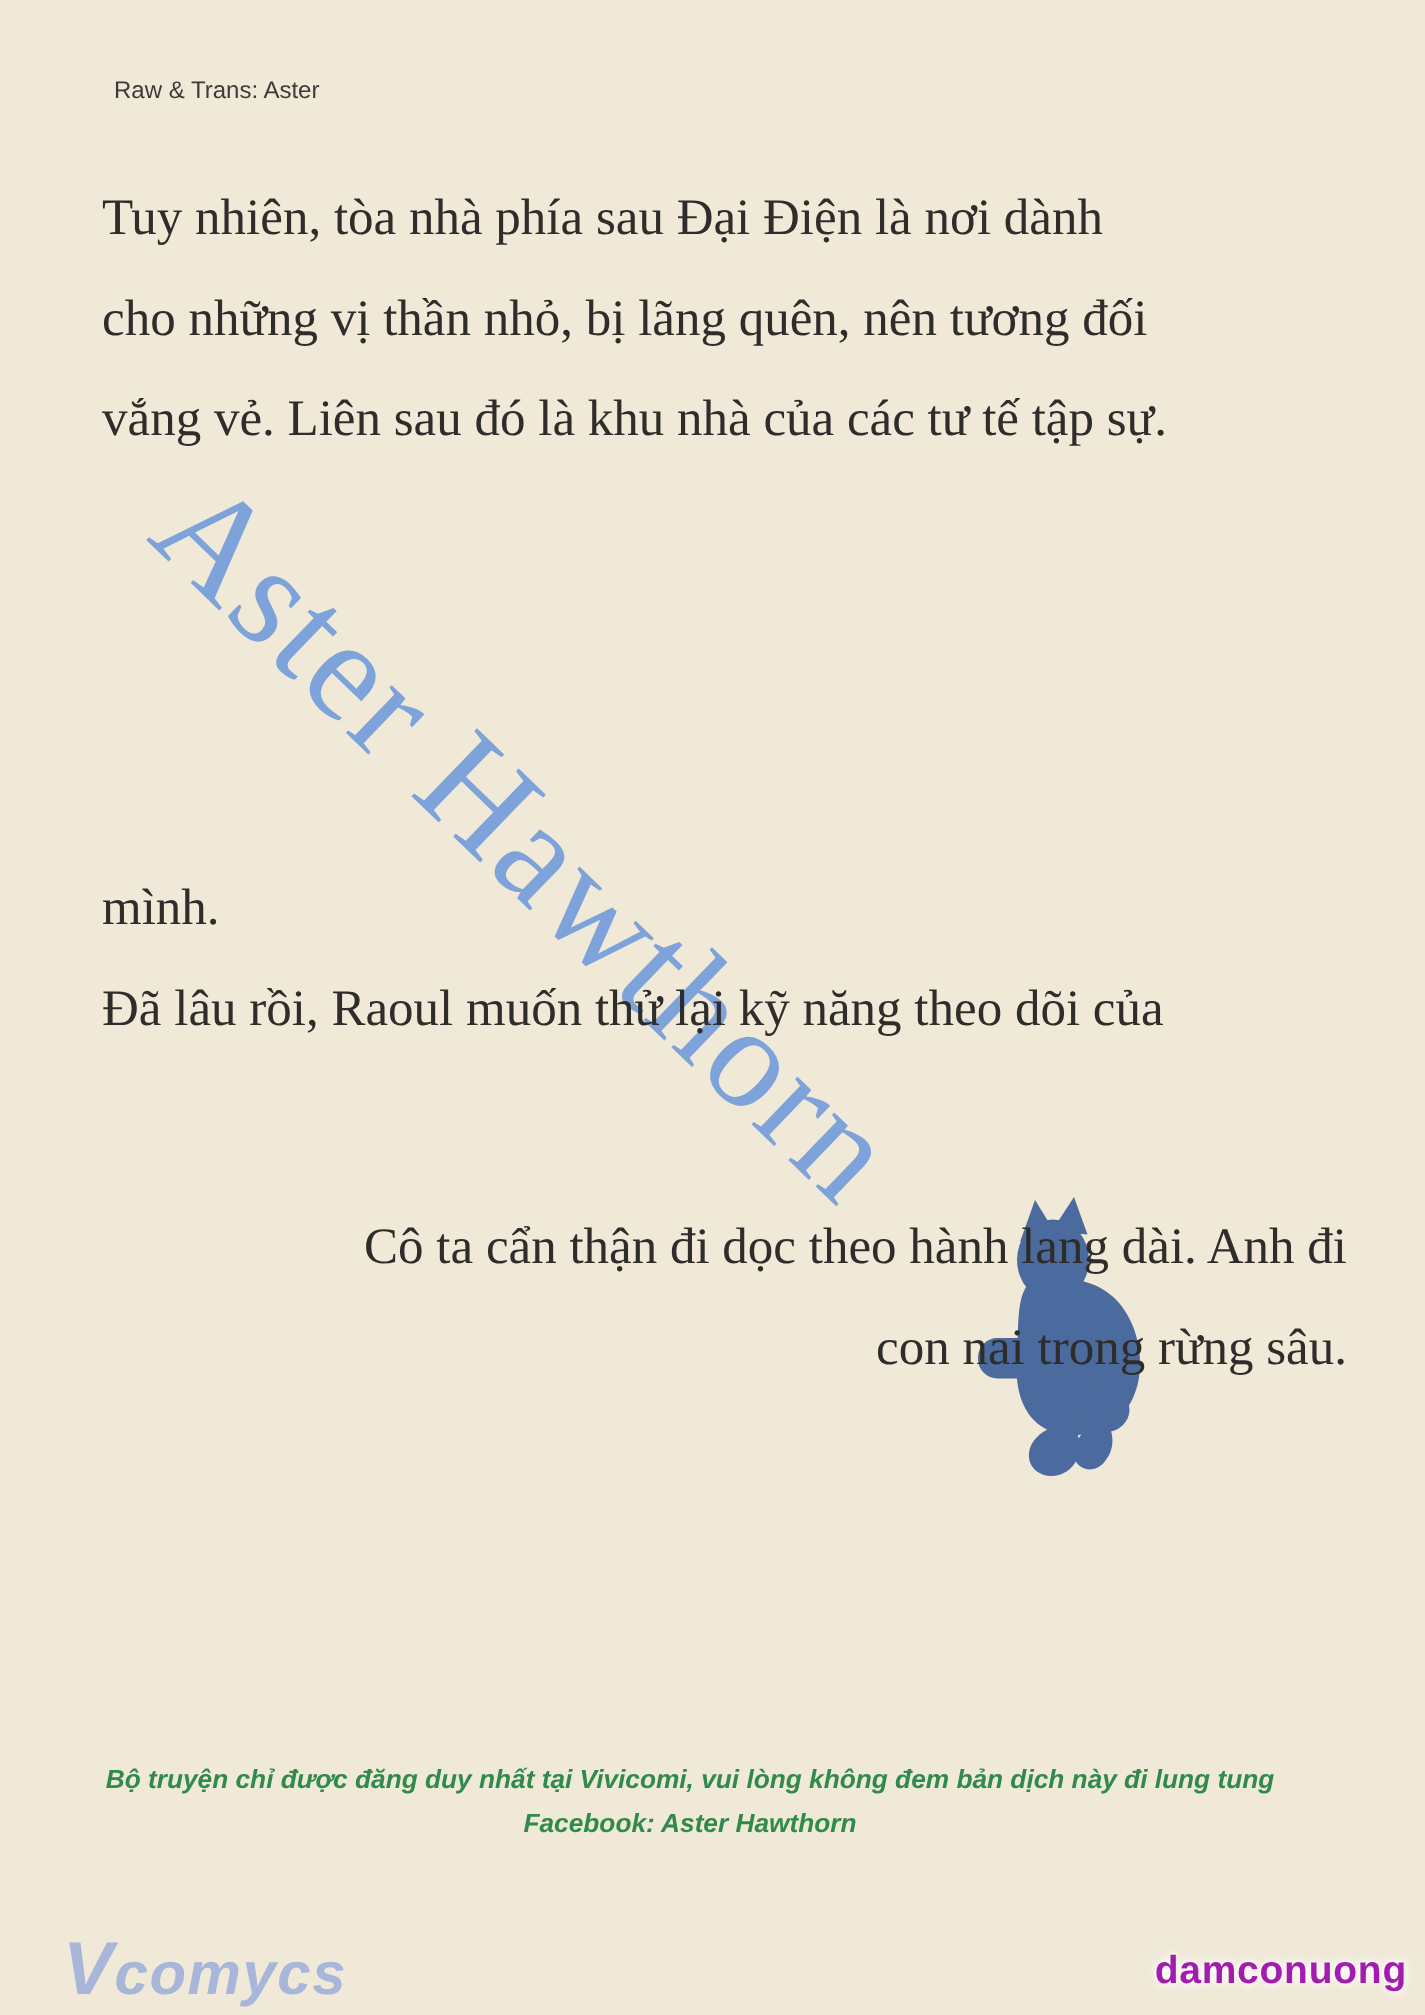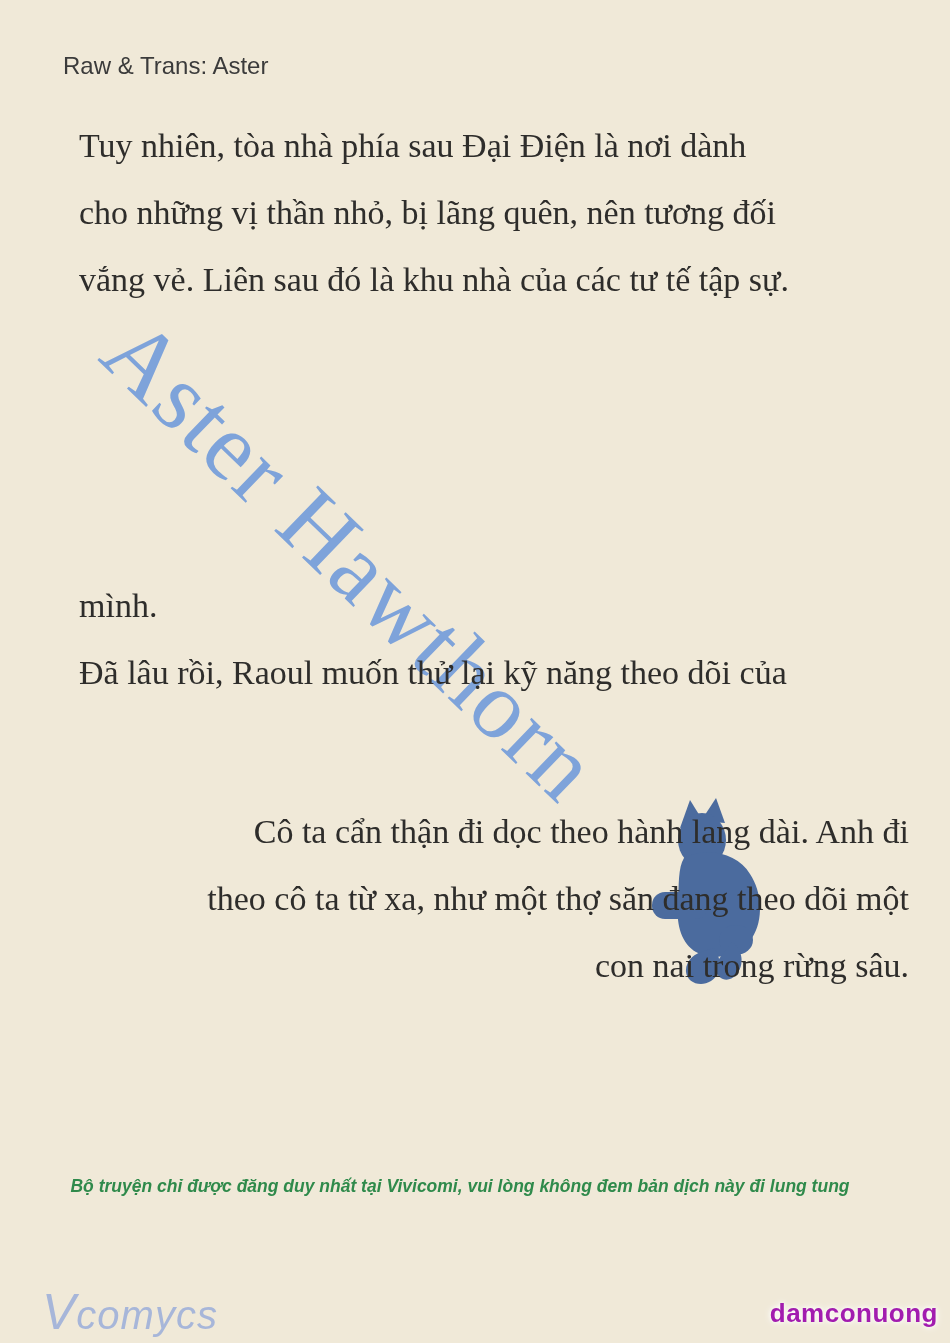--- a/index.html
+++ b/index.html
@@ -6,23 +6,23 @@
   body {
     width: 950px; height: 1343px;
     background: #f0e9d8;
     position: relative;
     overflow: hidden;
     font-family: "Liberation Serif", serif;
   }
   .page { position: absolute; inset: 0; }
 
   .header-credit {
-    position: absolute; left: 63px; top: 52px;
+    position: absolute; left: 76px; top: 52px;
     font-family: "Liberation Sans", sans-serif;
-    font-size: 24px; color: #3b3b3b;
+    font-size: 16px; color: #3b3b3b;
     z-index: 3;
   }
 
   .watermark {
     position: absolute; left: 158px; top: 296px;
     font-family: "Liberation Serif", serif;
     font-size: 96px; color: #7ea3da;
     white-space: nowrap;
     transform: rotate(44deg);
     transform-origin: 0 0;
@@ -30,21 +30,21 @@
     letter-spacing: 2px;
   }
 
   .cat {
     position: absolute; left: 650px; top: 792px;
     width: 115px; height: 195px;
     z-index: 1;
   }
 
   .para {
-    position: absolute; left: 79px; width: 830px;
+    position: absolute; left: 68px; width: 830px;
     font-family: "Liberation Serif", serif;
     font-size: 34px; color: #2e2d2b;
     z-index: 2;
   }
   .para .line { line-height: 67px; white-space: nowrap; }
 
   .p1 { top: 112px; }
   .p2 { top: 405px; }
   .p3 { top: 572px; }
   .p4 { top: 798px; text-align: right; }
@@ -55,21 +55,21 @@
     font-family: "Liberation Sans", sans-serif;
     font-style: italic; font-weight: bold;
     font-size: 17.5px; color: #2f8a4b;
     z-index: 2;
   }
   .footer-note .fline { line-height: 29px; }
 
   .logo {
     position: absolute; left: 42px; top: 1283px;
     font-family: "Liberation Sans", sans-serif;
-    font-style: italic; font-weight: normal;
+    font-style: italic; font-weight: bold;
     font-size: 40px; color: #a7b6d9;
     letter-spacing: 1px;
     z-index: 2;
   }
   .logo::first-letter { font-size: 50px; }
 
   .site-tag {
     position: absolute; right: 12px; top: 1298px;
     font-family: "Liberation Sans", sans-serif;
     font-weight: bold;
@@ -108,25 +108,25 @@
   </div>
 
 
   <div class="para p3">
     <div class="line">mình.</div>
     <div class="line">Đã lâu rồi, Raoul muốn thử lại kỹ năng theo dõi của</div>
   </div>
 
   <div class="para p4">
     <div class="line">Cô ta cẩn thận đi dọc theo hành lang dài. Anh đi</div>
-    <div class="line">theo cô ta từ xa, như một thợ săn đang theo dõi một</div>
     <div class="line">con nai trong rừng sâu.</div>
   </div>
 
   <div class="footer-note">
     <div class="fline">Bộ truyện chỉ được đăng duy nhất tại Vivicomi, vui lòng không đem bản dịch này đi lung tung</div>
+    <div class="fline">Facebook: Aster Hawthorn</div>
   </div>
 
   <div class="logo">Vcomycs</div>
 
   <div class="site-tag">damconuong</div>
 
 </div>
 
 </body></html>

